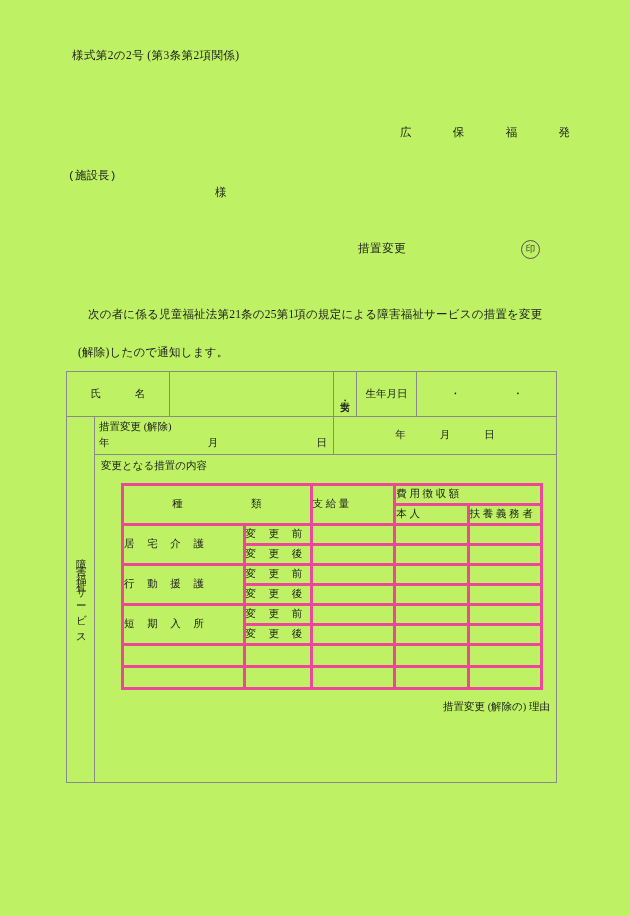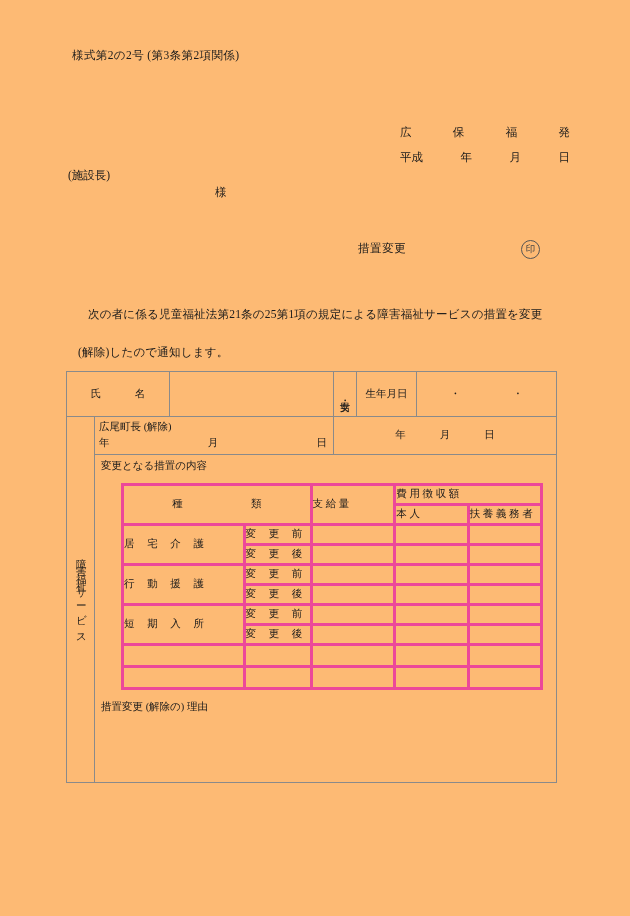--- a/index.html
+++ b/index.html
@@ -11,21 +11,21 @@
     width: 630px;
     height: 916px;
     position: relative;
     font-family: "Liberation Serif", "DejaVu Serif", serif;
     color: #1a1a1a;
     overflow: hidden;
   }
   .page {
     position: absolute;
     inset: 0;
-    background: #fdba74;
+    background: #bef264;
   }
 
   
   .abs { position: absolute; white-space: nowrap; }
 
   .form-no {
     left: 72px; top: 48px;
     font-size: 11.5px;
     letter-spacing: 0.4px;
   }
@@ -47,20 +47,21 @@
   .meta-row {
     display: flex;
     justify-content: space-between;
     margin-bottom: 10px;
   }
   .meta-row span { display: inline-block; }
 
   .addressee {
     left: 68px; top: 168px;
     font-size: 11.5px;
+    font-family: Liberation Mono, monospace;
   }
   .addressee-sama {
     left: 215px; top: 185px;
     font-size: 11.5px;
   }
 
   .issuer {
     left: 358px; top: 241px;
     font-size: 11.5px;
     letter-spacing: 0.6px;
@@ -177,42 +178,36 @@
     vertical-align: middle;
   }
   .svc-name {
     letter-spacing: 5px;
     padding-left: 5px;
     font-family: Liberation Serif, serif;
   }
   .ba { letter-spacing: 5px; padding-left: 4px; }
   .blank-row td { height: 19px; }
 
-  .reason { padding: 4px 6px; font-size: 10.5px; text-align: left; }
+  .reason { padding: 4px 6px; font-size: 10.5px; text-align: right; }
   .reason-space { height: 56px; }
 </style>
 </head>
 <body>
 
 <div class="page">
 
   <div class="abs form-no">様式第2の2号 (第3条第2項関係)</div>
 
   <div class="meta-block">
     <div class="meta-row">
       <span>広</span>
       <span>保</span>
       <span>福</span>
       <span>発</span>
-    </div>
-    <div class="meta-row">
-      <span>平成</span>
-      <span>年</span>
-      <span>月</span>
-      <span>日</span>
     </div>
   </div>
 
   <div class="abs addressee">(施設長)</div>
   <div class="abs addressee-sama">様</div>
 
   <div class="abs issuer">措置変更</div>
   <div class="seal">印</div>
 
   <div class="abs body-l1">次の者に係る児童福祉法第21条の25第1項の規定による障害福祉サービスの措置を変更</div>
@@ -254,21 +249,21 @@
         </div>
       </td>
     </tr>
 
     <tr>
       <td class="rail" rowspan="4">
         <span class="rail-inner">障害福祉サービス</span>
       </td>
       <td colspan="2" style="width:239px">
         <div class="chg-date-head">
-          <div>広尾町長 (解除)</div>
+          <div>措置変更 (解除)</div>
           <div class="l2">
             <span>年</span>
             <span>月</span>
             <span>日</span>
           </div>
         </div>
       </td>
       <td colspan="3">
         <div class="ymd-spread">
           <span>年</span>

